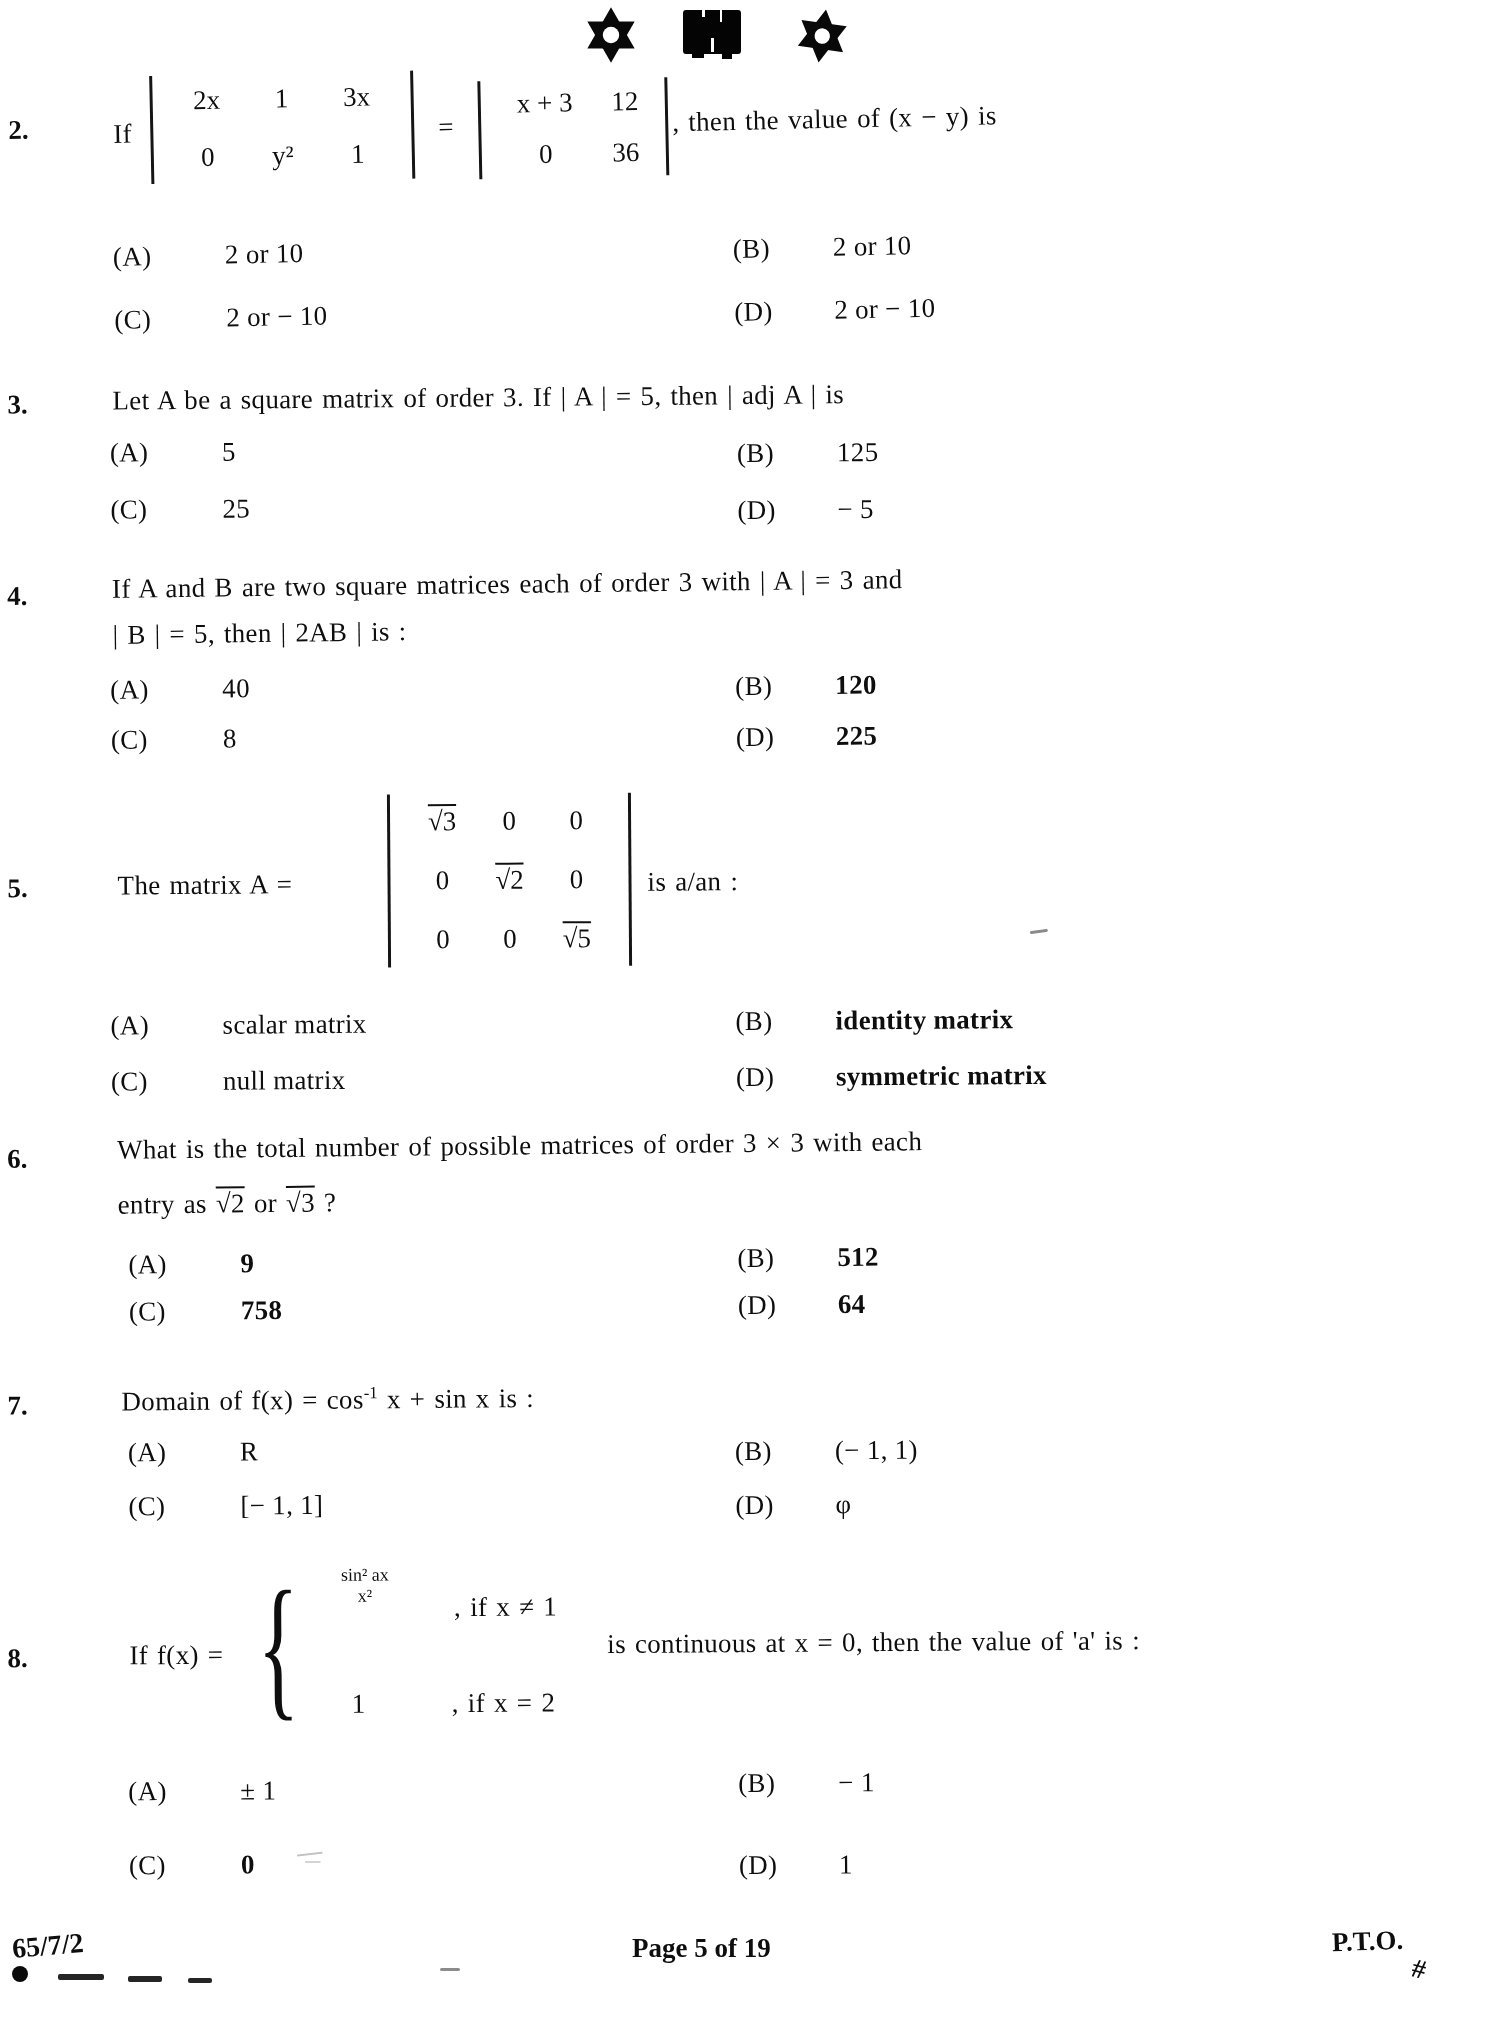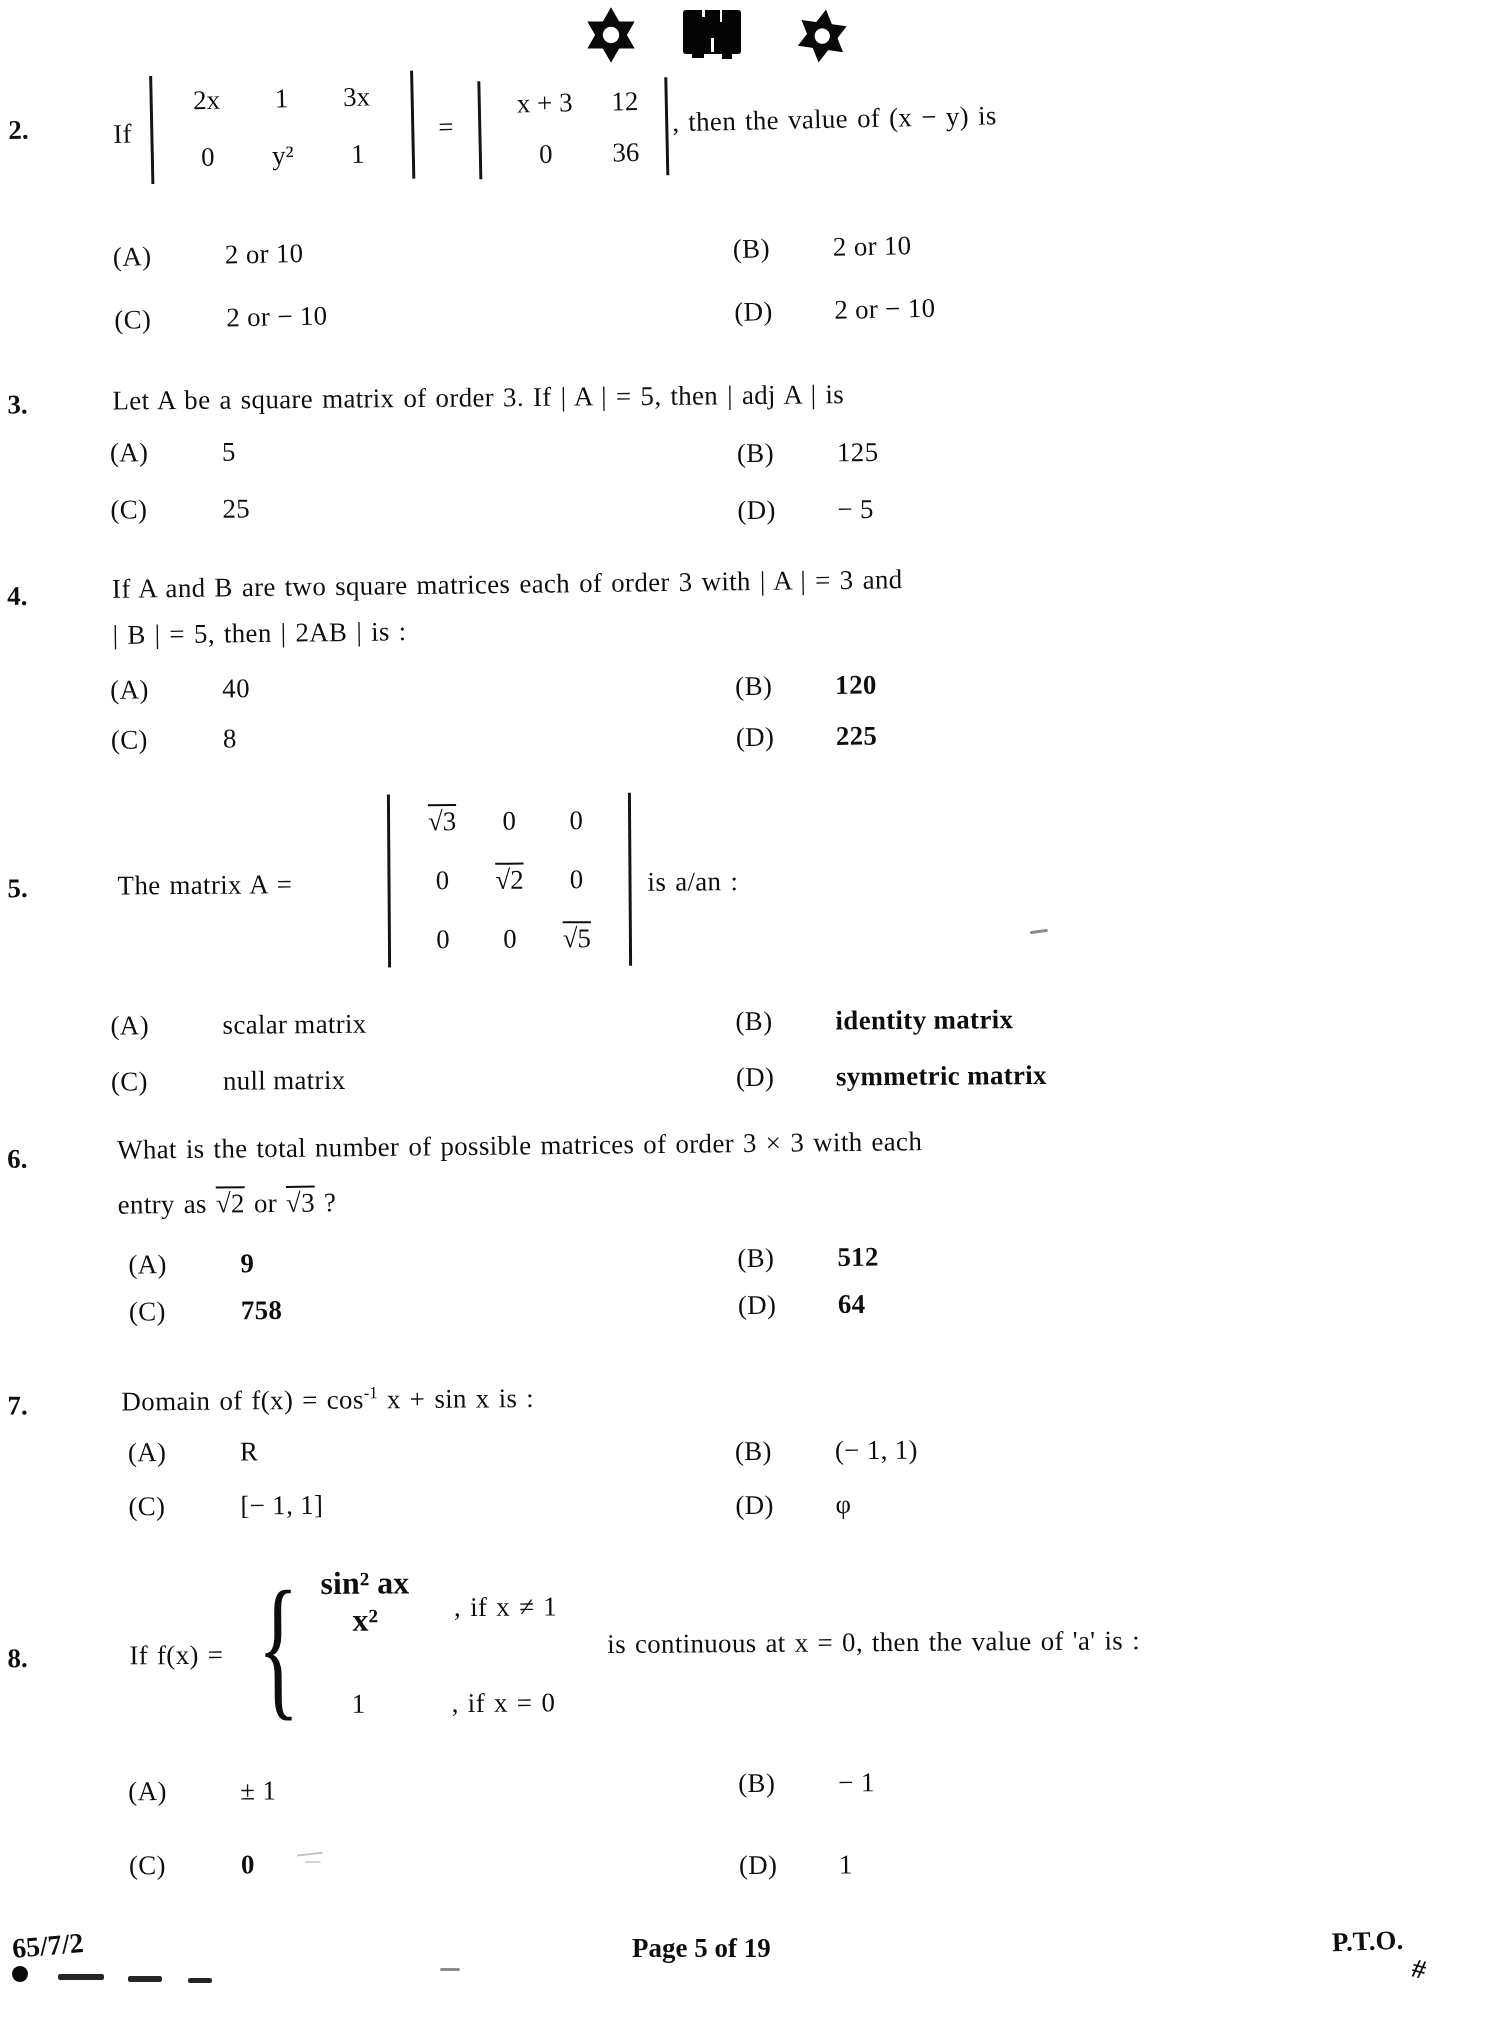--- a/index.html
+++ b/index.html
@@ -19,21 +19,21 @@
   .opt .ol{display:inline-block; width:112px; flex:none;}
   .optR .ol{width:100px;}
   .mat{position:absolute; border-left:3px solid #1b1b1b; border-right:3px solid #1b1b1b;
        display:grid; align-items:center; justify-items:center; font-size:27px;}
   #m2l{grid-template-columns:80px 70px 80px; row-gap:26px; padding:10px 14px;}
   #m2r{grid-template-columns:104px 56px; row-gap:20px; padding:8px 12px;}
   #m5{grid-template-columns:72px 62px 72px; row-gap:28px; padding:12px 16px;}
   .ovl{text-decoration:overline; text-decoration-thickness:1.5px;}
   .sup{vertical-align:super; font-size:17px; letter-spacing:0;}
   .brace{font-size:158px; line-height:185px; transform:scaleX(.55); transform-origin:left center; font-weight:400;}
-  .frac{position:absolute; width:140px; text-align:center; font-size:32px;font-weight:bold;}
+  .frac{position:absolute; width:140px; text-align:center; font-size:18px;}
   .frac .den{margin-top:0;}
   .dash{position:absolute; background:#2a2a2a; height:5px; border-radius:2px;}
   .dot{position:absolute; background:#111; border-radius:50%;}
   .faint{background:#8a8a8a;}
   .r1{transform:rotate(-1.2deg); transform-origin:60px 40px;}
   .r2{transform:rotate(-0.5deg);}
   .r3{transform:rotate(-0.7deg);}
   .r4{transform:rotate(-0.4deg);}
   .r5{transform:rotate(-0.6deg);}
   .icon{position:absolute;}
@@ -241,21 +241,21 @@
   <div class="blk r4" style="top:1550px; height:390px;">
     <span class="abs num" style="left:8px; top:88px;">8.</span>
     <span class="abs t" style="left:130px; top:86px;">If f(x) =</span>
     <span class="abs brace" style="left:258px; top:0px;">{</span>
     <div class="frac" style="left:296px; top:12px;">
       <div>sin² ax</div>
       <div class="den">x²</div>
     </div>
     <span class="abs t" style="left:455px; top:40px;">, if x ≠ 1</span>
     <span class="abs t" style="left:352px; top:136px;">1</span>
-    <span class="abs t" style="left:452px; top:136px;">, if x = 0</span>
+    <span class="abs t" style="left:452px; top:136px;">, if x = 2</span>
     <span class="abs t" style="left:608px; top:78px;">is continuous at x = 0, then the value of 'a' is :</span>
 
     <div class="opt" style="left:128px; top:222px;">
       <span class="ol">(A)</span>
       <span>± 1</span>
     </div>
     <div class="opt optR" style="left:738px; top:218px;">
       <span class="ol">(B)</span>
       <span>− 1</span>
     </div>

